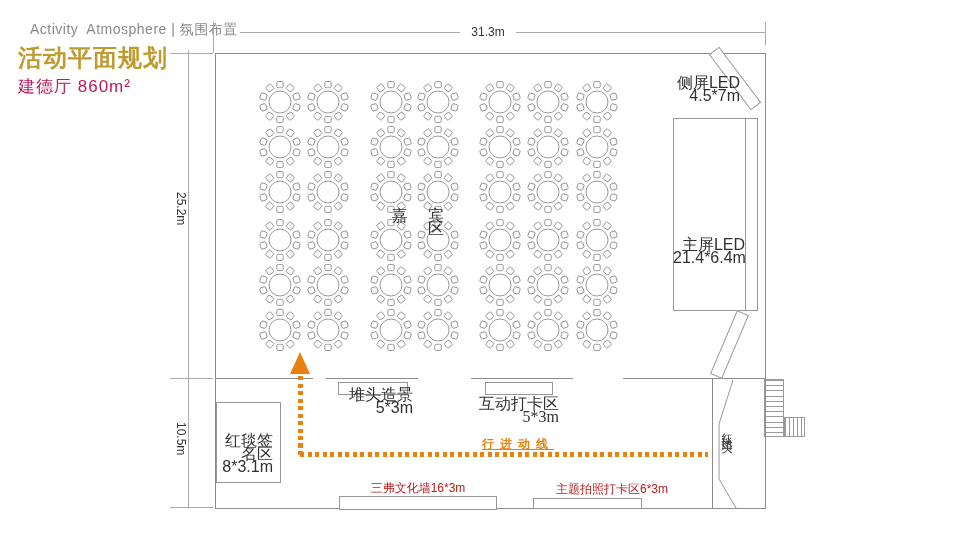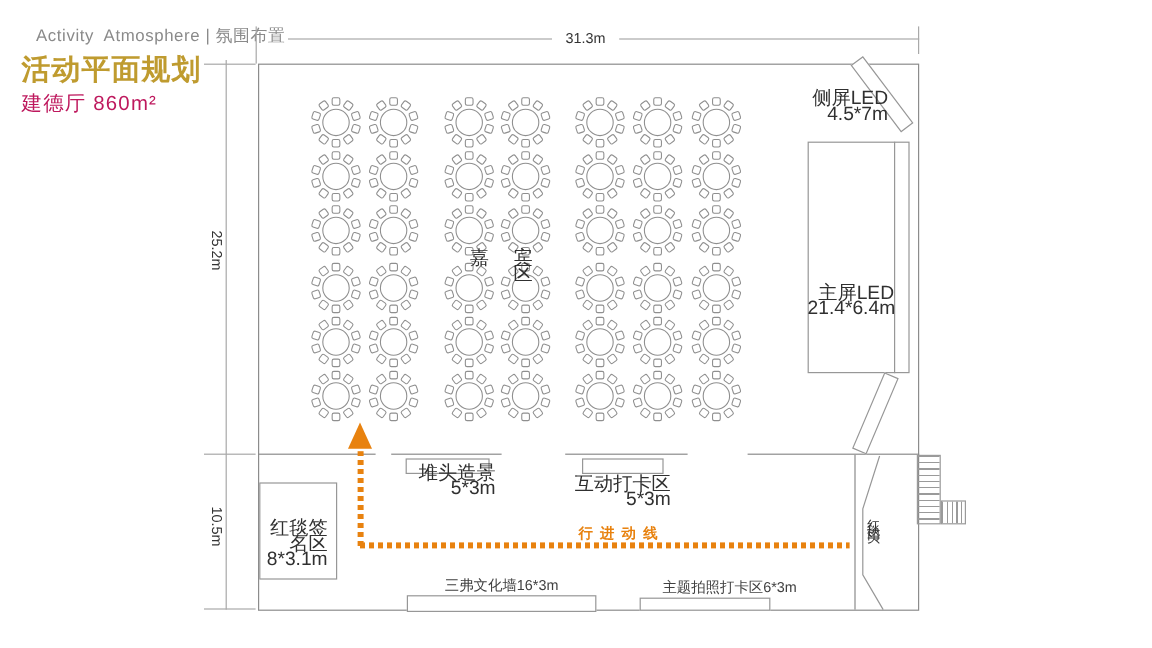--- a/index.html
+++ b/index.html
@@ -18,21 +18,21 @@
   .hline{height:1px;background:var(--dim);}
   .vline{width:1px;background:var(--dim);}
   .dimtext{font-size:12px;color:#333;text-align:center;}
   .vdimtext{writing-mode:vertical-rl;text-orientation:mixed;font-size:12px;color:#333;}
   
   .room{left:215px;top:53px;width:551px;height:456px;border:1px solid var(--wall);box-sizing:border-box;}
   .wallseg{height:1px;background:var(--wall);}
   .vwall{width:1px;background:var(--wall);}
   .box{border:1px solid var(--furn);background:#fff;box-sizing:border-box;}
   .lbl{font-size:16px;line-height:13px;text-align:right;color:#303030;}
-  .lbl12{font-size:12px;line-height:14px;text-align:center;color:#404040;}
+  .lbl12{font-size:12px;line-height:14px;text-align:center;color:#b91c1c;}
   .rot{transform-origin:center center;}
   .stairsA{background:repeating-linear-gradient(180deg,#9a9a9a 0 1px,transparent 1px 5.2px);border:1px solid #9a9a9a;box-sizing:border-box;}
   .stairsB{background:repeating-linear-gradient(90deg,#9a9a9a 0 1px,transparent 1px 4px);border:1px solid #9a9a9a;box-sizing:border-box;}
   
   .route-h{height:5px;background:repeating-linear-gradient(90deg,var(--orange) 0 4px,transparent 4px 7.5px);}
   .route-v{width:5px;background:repeating-linear-gradient(180deg,var(--orange) 0 4px,transparent 4px 7.5px);}
   .route-arrow{width:0;height:0;border-left:10px solid transparent;border-right:10px solid transparent;border-bottom:22px solid var(--orange);}
   .route-label{color:var(--orange);font-size:12px;font-weight:bold;letter-spacing:6px;}
   .gate-label{writing-mode:vertical-rl;text-orientation:mixed;font-size:11px;letter-spacing:3px;color:#303030;}
   svg{position:absolute;left:0;top:0;pointer-events:none;}
@@ -631,40 +631,40 @@
 
 <div class="abs box rot" style="left:695px;top:338px;width:69px;height:13px;transform:rotate(-67deg);"></div>
 
 <div class="abs box" style="left:338px;top:382px;width:70px;height:13px;"></div>
 <div class="abs lbl" style="left:333px;top:388px;width:80px;">
   <span>堆头造景</span><br>
   <span>5*3m</span>
 </div>
 
 <div class="abs box" style="left:485px;top:382px;width:68px;height:13px;"></div>
-<div class="abs lbl" style="left:479px;top:397px;width:80px;">
+<div class="abs lbl" style="left:479px;top:397px;width:80px;font-family:Liberation Serif, serif;">
   <span>互动打卡区</span><br>
   <span>5*3m</span>
 </div>
 
 <div class="abs box" style="left:216px;top:402px;width:65px;height:81px;"></div>
 <div class="abs lbl" style="left:216px;top:434px;width:57px;">
   <span>红毯签名区</span><br>
   <span>8*3.1m</span>
 </div>
 
 <div class="abs lbl12" style="left:339px;top:481px;width:158px;">三弗文化墙16*3m</div>
 <div class="abs box" style="left:339px;top:496px;width:158px;height:14px;"></div>
 
-<div class="abs lbl12" style="left:528px;top:482px;width:160px;">主题拍照打卡区6*3m</div>
+<div class="abs lbl12" style="left:508px;top:482px;width:160px;text-align:right;">主题拍照打卡区6*3m</div>
 <div class="abs box" style="left:533px;top:498px;width:109px;height:11px;"></div>
 
 <div class="abs gate-label" style="left:719px;top:424px;height:70px;">红毯门头</div>
 
 <div class="abs stairsA" style="left:764px;top:379px;width:20px;height:58px;"></div>
 <div class="abs stairsB" style="left:784px;top:417px;width:21px;height:20px;"></div>
 
 <div class="abs lbl" style="left:368px;top:209px;width:84px;letter-spacing:8px;">嘉 宾 区</div>
 
 <div class="abs route-arrow" style="left:290px;top:352px;"></div>
 <div class="abs route-v" style="left:298px;top:376px;height:79px;"></div>
 <div class="abs route-h" style="left:300px;top:452px;width:408px;"></div>
-<div class="abs route-label" style="left:482px;top:436px;">行进动线</div>
+<div class="abs route-label" style="left:482px;top:436px;text-decoration:underline;">行进动线</div>
 
 </body></html>

